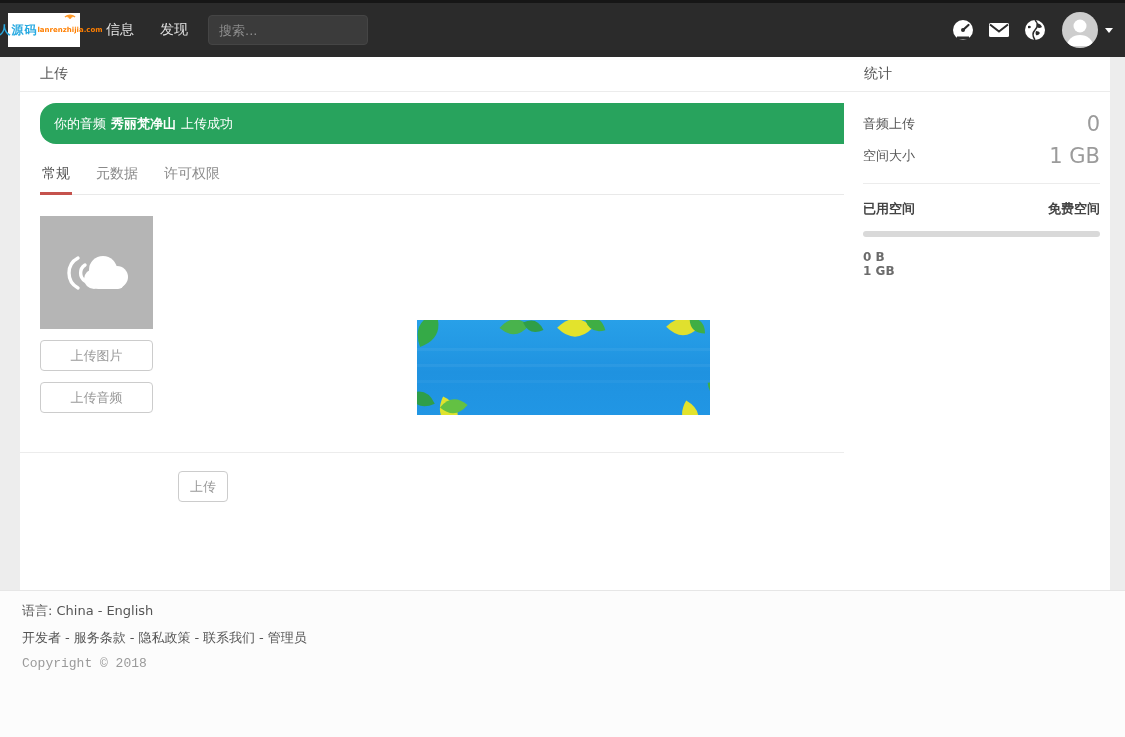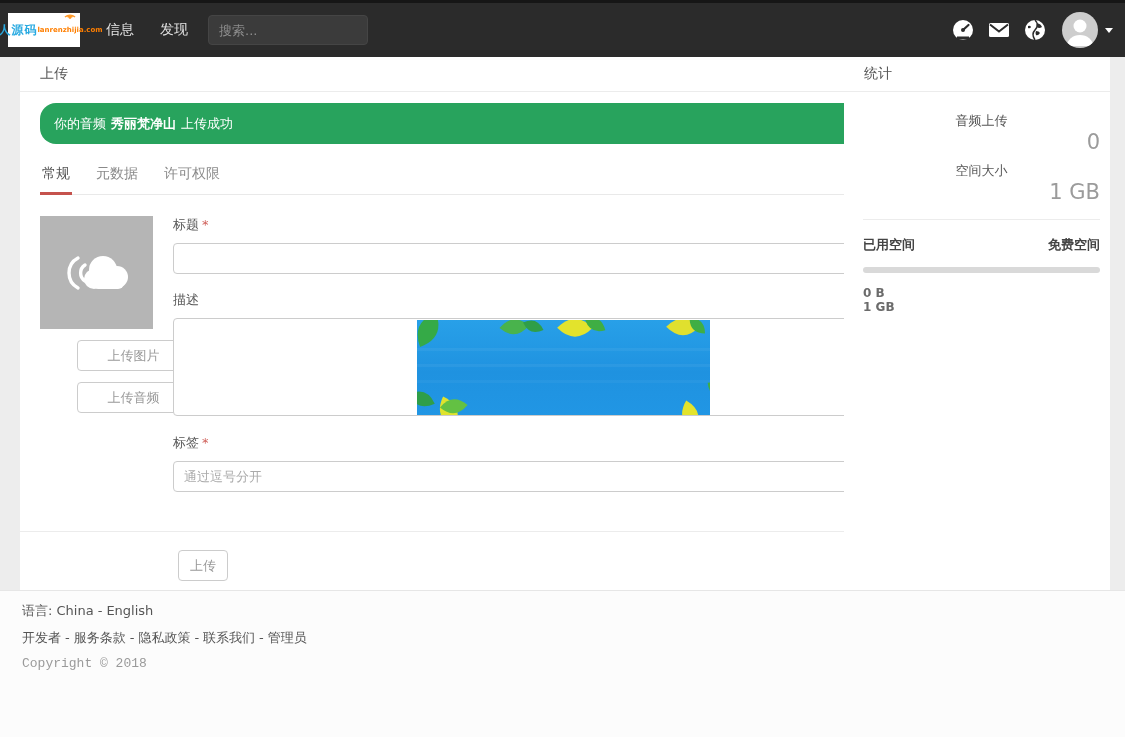--- a/index.html
+++ b/index.html
@@ -56,21 +56,20 @@
   .tab { color:#8a8a8a; padding:4px 2px 9px; margin-right:22px; cursor:pointer; }
   .tab.active { color:#555; border-bottom:3px solid #c5524d; margin-bottom:-1px; }
   
   .form-area { display:flex; padding:21px 20px 0; }
   .left-col { width:113px; flex:none; }
   .thumb { width:113px; height:113px; background:#b5b5b5; display:flex; align-items:center; justify-content:center; }
   .side-btn {
     width:113px; height:31px; margin-top:11px; background:#fff; border:1px solid #ccc;
     border-radius:4px; color:#999; font-size:13px; cursor:pointer;
     font-family:"DejaVu Sans","Liberation Sans",sans-serif;
-    margin-left:37px;
   }
   .right-col { flex:1; margin-left:20px; }
   .field-label { font-size:13px; color:#555; margin-bottom:9px; }
   .req { color:#d0605a; margin-left:3px; }
   .text-input {
     width:100%; height:31px; border:1px solid #ccc; border-radius:4px; padding:0 10px;
     font-size:13px; color:#555; outline:none; display:block;
     font-family:"DejaVu Sans","Liberation Sans",sans-serif;
   }
   .text-input::placeholder { color:#aaa; }
@@ -82,21 +81,21 @@
   .gap-md { margin-top:17px; }
   .gap-lg { margin-top:18px; }
   .section-divider { border:none; border-top:1px solid #ececec; margin:39px 0 0; }
   .submit-btn {
     margin:18px 0 0 158px; min-width:41px; height:31px; padding:0 11px;
     background:#fff; border:1px solid #ccc; border-radius:4px; color:#999; font-size:13px; cursor:pointer;
     font-family:"DejaVu Sans","Liberation Sans",sans-serif;
   }
   
   .side-body { padding:20px 10px 0 19px; }
-  .stat-row { display:flex; align-items:center; margin-bottom:8px;flex-direction:column; }
+  .stat-row { display:flex; align-items:center; margin-bottom:8px; }
   .stat-label { font-size:13px; color:#555; }
   .stat-value { margin-left:auto; font-size:21px; color:#9b9b9b; }
   .side-divider { border:none; border-top:1px solid #ececec; margin:15px 0 16px; }
   .storage-labels { display:flex; justify-content:space-between; font-size:13px; font-weight:bold; color:#444; }
   .progress-track { margin-top:13px; height:6px; background:#d9d9d9; border-radius:3px; overflow:hidden; cursor:default; }
   .progress-fill { height:6px; background:#8bc34a; }
   .storage-values { display:flex; justify-content:space-between; margin-top:13px; font-size:12px; font-weight:bold; color:#6b6b6b;flex-direction:column; }
   
   .footer {
     position:absolute; left:0; top:590px; width:1125px; height:147px;
@@ -193,36 +192,20 @@
               <circle cx="45" cy="24" r="14" fill="#fff"></circle>
               <circle cx="59" cy="31" r="11" fill="#fff"></circle>
               <circle cx="36" cy="33" r="10" fill="#fff"></circle>
               <rect x="34" y="30" width="32" height="13" rx="6" fill="#fff"></rect>
             </svg>
           </div>
           <button class="side-btn">上传图片</button>
           <button class="side-btn">上传音频</button>
         </div>
 
-        <div class="right-col">
-          <div class="field-label">
-            <span>标题</span><span class="req">*</span>
-          </div>
-          <input class="text-input" type="text" style="">
-
-          <div class="field-label gap-md">
-            <span>描述</span>
-          </div>
-          <textarea class="textarea" style=""></textarea>
-
-          <div class="field-label gap-lg">
-            <span>标签</span><span class="req">*</span>
-          </div>
-          <input class="text-input" type="text" placeholder="通过逗号分开" style="">
-        </div>
       </div>
 
       <hr class="section-divider">
       <button class="submit-btn">上传</button>
     </main>
 
     <aside class="panel-side">
       <div class="panel-header">统计</div>
       <div class="side-body">
         <div class="stat-row">

